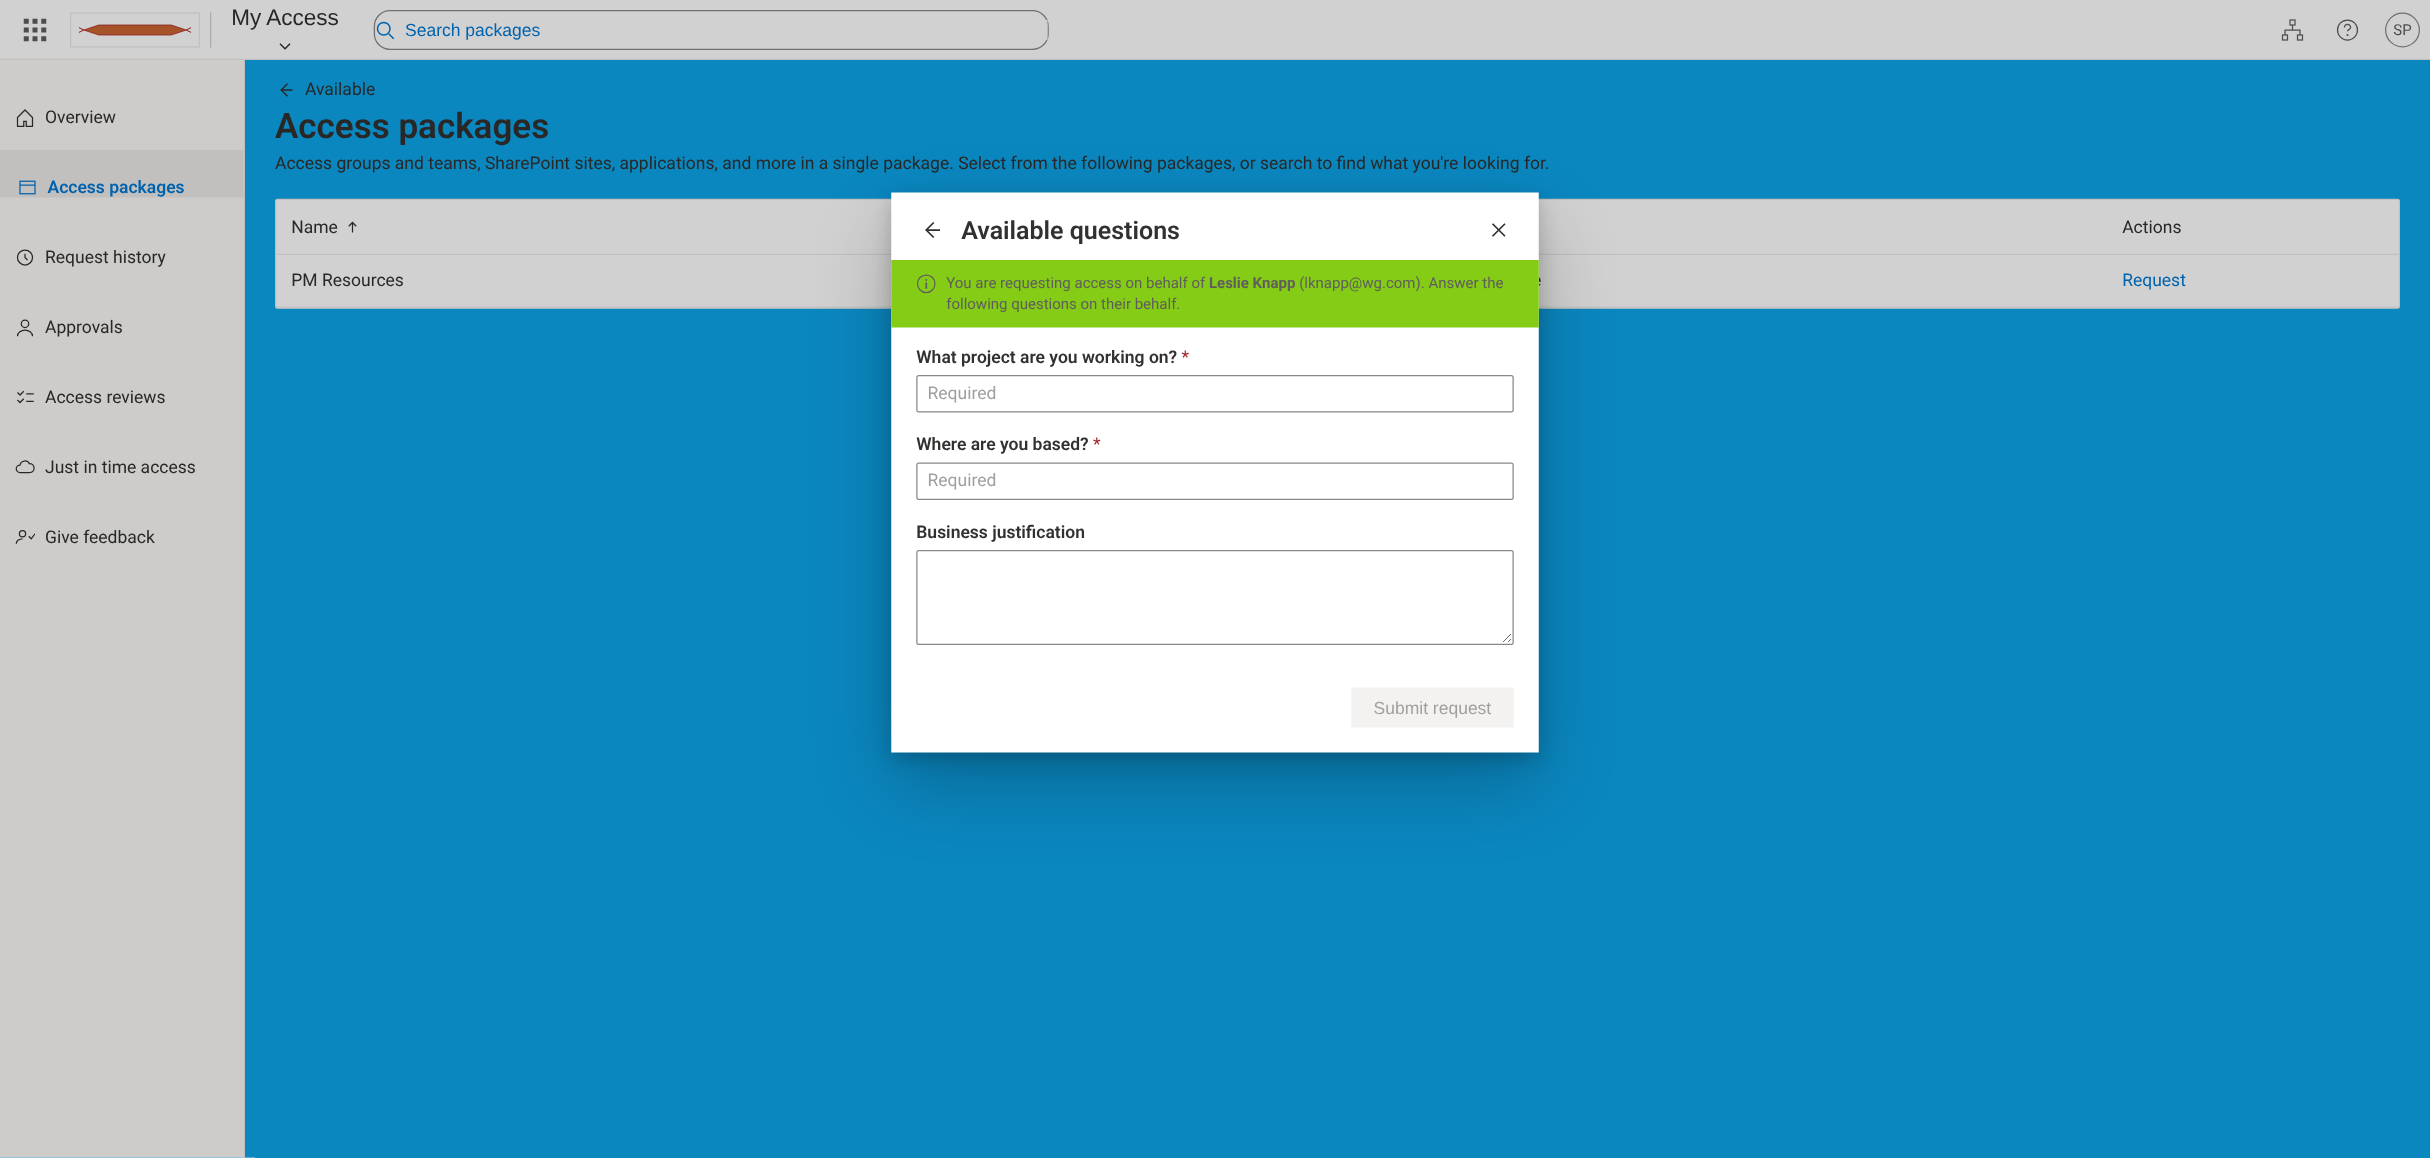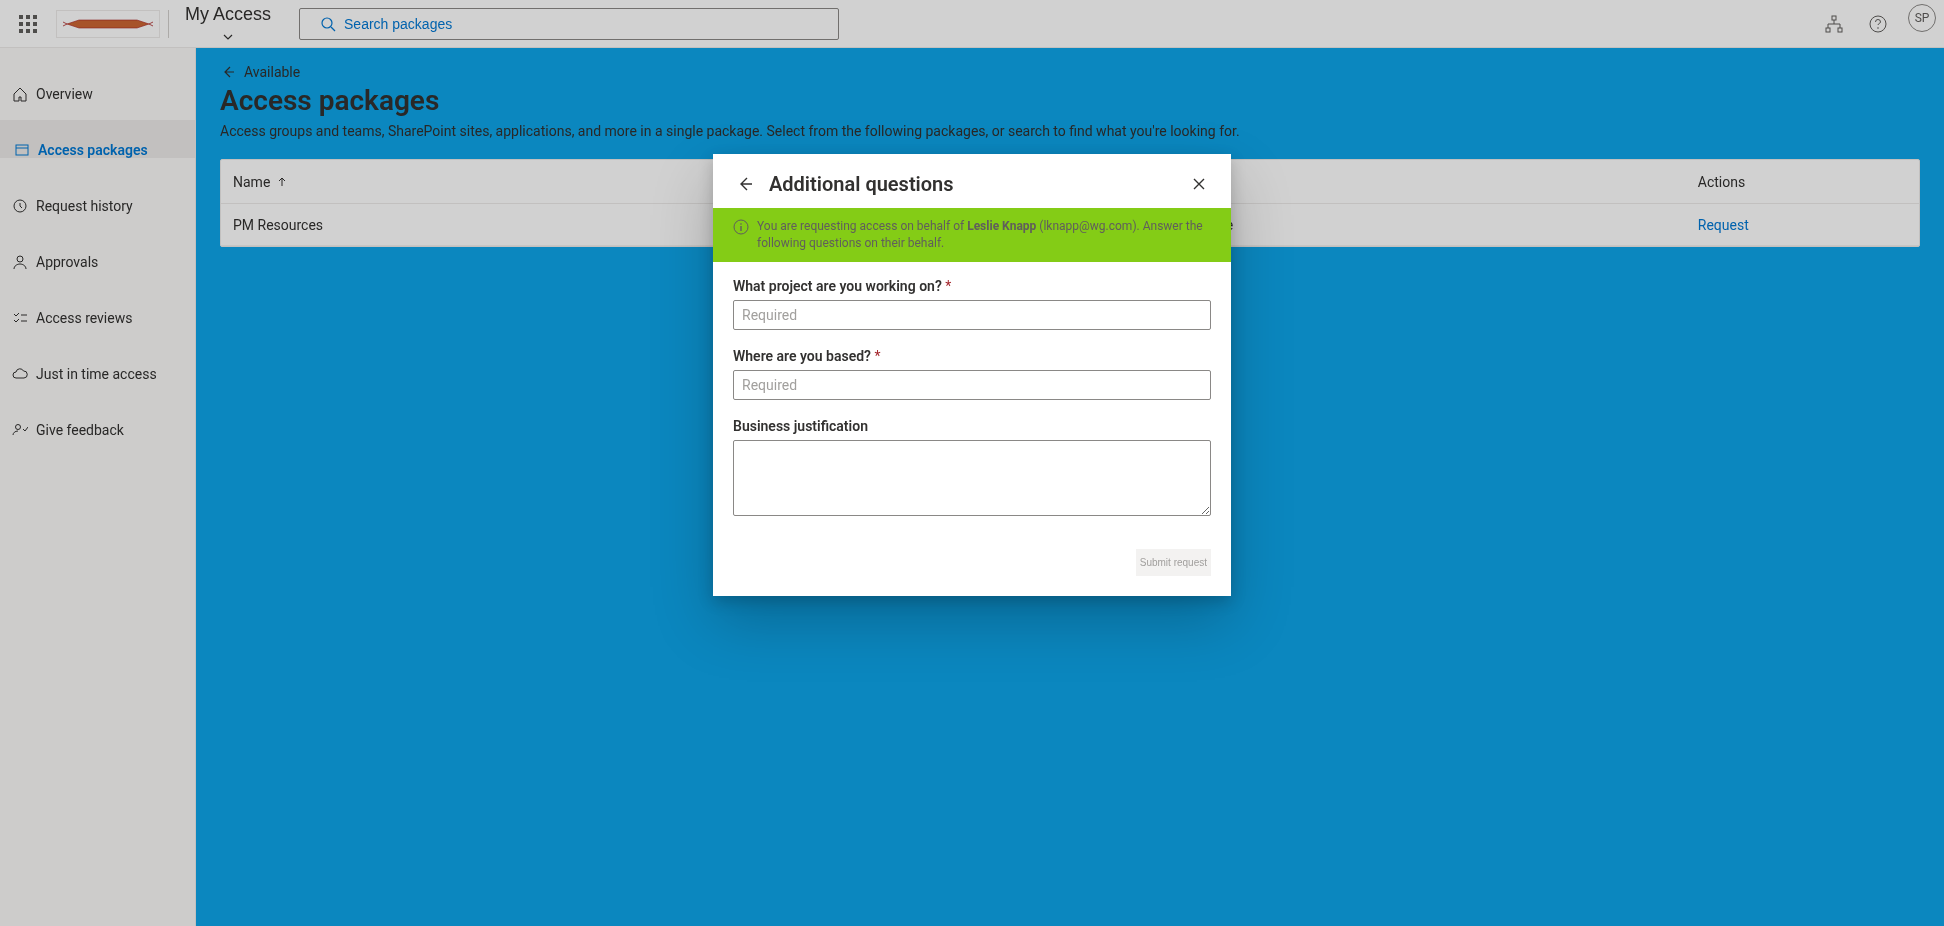--- a/index.html
+++ b/index.html
@@ -64,36 +64,36 @@
       gap: 6px;
       cursor: pointer;
       padding: 0 8px;
       flex-direction: column;
     }
     .search-box {
       flex: 0 0 540px;
       height: 32px;
       background: #fff;
       border: 1px solid #8a8886;
-      border-radius: 2px;
-      display: flex;
-      align-items: center;
-      padding: 0 20px;
+      border-radius: 13px;
+      display: flex;
+      align-items: center;
+      padding: 0 0;
       gap: 8px;
       margin-left: 12px;
     }
     .search-box input {
       border: none;
       outline: none;
       flex: 1;
       font-size: 14px;
       color: #0078d4;
     }
     .search-box input::placeholder { color: #0078d4; }
-    .topbar-right { margin-left: auto; display: flex; gap: 4px; }
+    .topbar-right { margin-left: auto; display: flex; align-items: center; gap: 4px; }
     .avatar {
       width: 28px;
       height: 28px;
       border-radius: 50%;
       border: 1px solid #8a8886;
       display: flex;
       align-items: center;
       justify-content: center;
       font-size: 12px;
       color: #605e5c;
@@ -237,22 +237,22 @@
     .field input::placeholder { color: #a19f9d; }
     .dlg-foot {
       padding: 8px 20px 20px 20px;
       display: flex;
       justify-content: flex-end;
     }
     .submit-btn {
       background: #f3f2f1;
       border: none;
       color: #a19f9d;
-      font-size: 10px;
-      padding: 8px 4px;
+      font-size: 14px;
+      padding: 8px 18px;
       cursor: default;
     }
   </style>
 </head>
 <body>
 
 <div class="topbar">
   <button class="waffle-btn">
     <span class="waffle-grid">
       <span></span>
@@ -394,21 +394,21 @@
 </div>
 
 <div class="scrim">
   <div class="dialog">
     <div class="dlg-head">
       <button class="dlg-back">
         <svg width="18" height="18" viewBox="0 0 18 18">
             <path d="M11 3L5 9l6 6M5 9h11" fill="none" stroke="currentColor" stroke-width="1.4"></path>
           </svg>
       </button>
-      <div class="dlg-title">Additional questions</div>
+      <div class="dlg-title">Available questions</div>
       <button class="dlg-close">
         <svg width="14" height="14" viewBox="0 0 14 14">
             <path d="M2 2l10 10M12 2L2 12" stroke="currentColor" stroke-width="1.4"></path>
           </svg>
       </button>
     </div>
     <div class="infobar">
       <svg viewBox="0 0 16 16">
           <circle cx="8" cy="8" r="7" fill="none" stroke="#605e5c"></circle>
           <circle cx="8" cy="5" r="0.8" fill="#605e5c"></circle>

